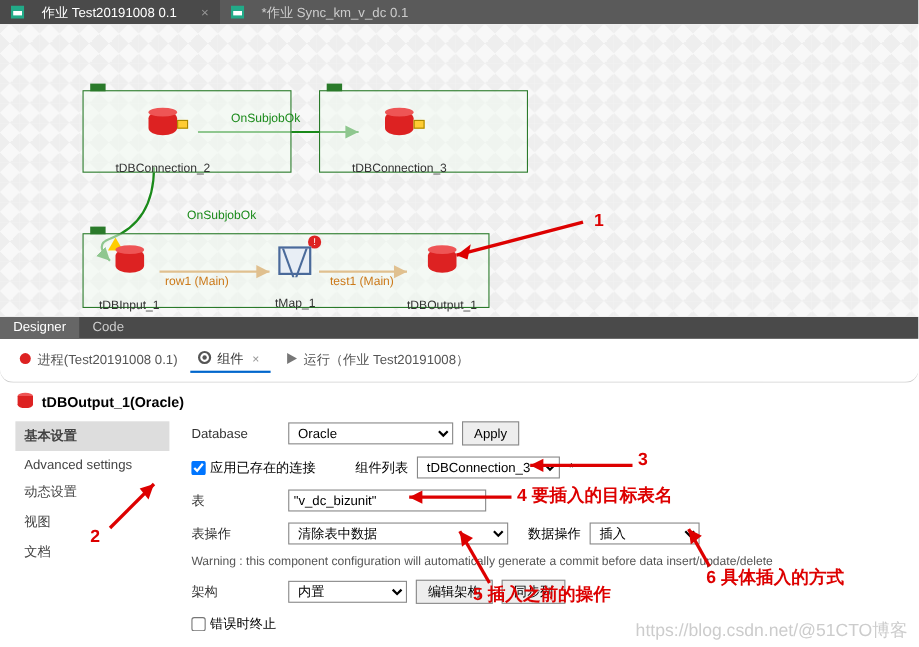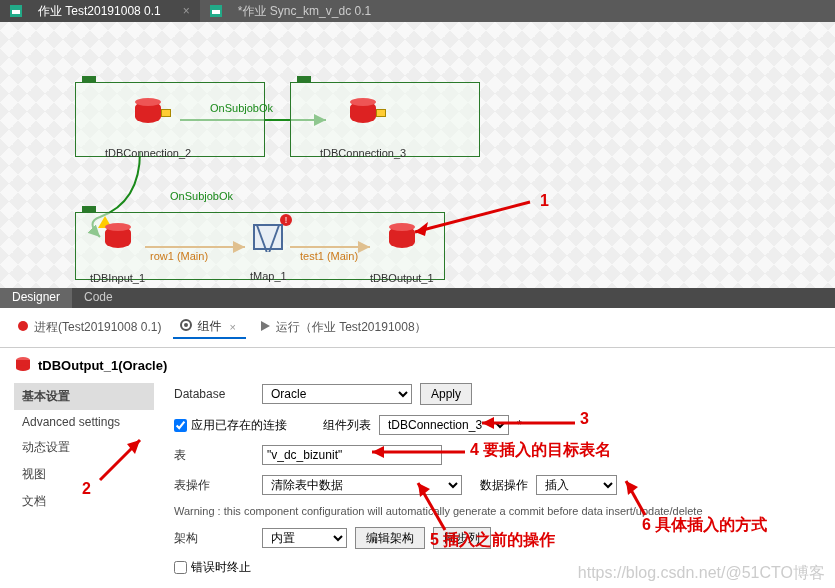--- a/index.html
+++ b/index.html
@@ -36,21 +36,21 @@
 
 .warn-badge { position:absolute; width:14px; height:12px; background:#ffcc00; clip-path:polygon(50% 0,100% 100%,0 100%); }
 .err-badge { position:absolute; width:12px; height:12px; background:#d22; border-radius:50%; color:#fff; font-size:9px; text-align:center; line-height:12px; }
 
 
 .design-tabs { display:flex; background:#4a4a4a; height:20px; }
 .design-tab { padding:2px 12px; font-size:12px; color:#ccc; cursor:pointer; }
 .design-tab.active { background:#666; color:#fff; }
 
 
-.views { display:flex; align-items:center; gap:6px; padding:8px 10px; border-bottom:1px solid #ccc; font-size:12px; }
+.views { display:flex; align-items:center; gap:6px; padding:8px 10px; border-bottom:1px solid #ccc; font-size:12px;border-radius:12px; }
 .views .item { display:flex; align-items:center; gap:4px; padding:2px 6px; color:#555; cursor:pointer; }
 .views .item.active { color:#333; border-bottom:2px solid #0066cc; }
 .close-x { color:#999; font-size:11px; padding:0 4px; }
 
 
 .panel { padding:8px 14px; }
 .panel-title { display:flex; align-items:center; gap:6px; font-size:13px; font-weight:bold; margin-bottom:8px; }
 .panel-body { display:flex; }
 .side-tabs { width:140px; border-right:none; }
 .side-tab { padding:5px 8px; font-size:12px; cursor:pointer; color:#444; }
@@ -232,26 +232,26 @@
         <span>*</span>
       </div>
       <div class="row">
         <label>表</label>
         <input type="text" style="width: 180px;" value="&quot;v_dc_bizunit&quot;">
       </div>
       <div class="row">
         <label>表操作</label>
         <select style="width:200px"><option>清除表中数据</option></select>
         <span style="margin-left:10px">数据操作</span>
-        <select style="width:81px"><option>插入</option></select>
+        <select style="width:100px"><option>插入</option></select>
       </div>
       <div class="warn">Warning : this component configuration will automatically generate a commit before data insert/update/delete</div>
       <div class="row">
         <label>架构</label>
-        <select style="width:85px"><option>内置</option></select>
+        <select style="width:108px"><option>内置</option></select>
         <button>编辑架构</button>
         <button>同步列</button>
       </div>
       <div class="row">
         <span class="chk">
             <input type="checkbox" style="">
             <span>错误时终止</span>
           </span>
       </div>
     </div>

